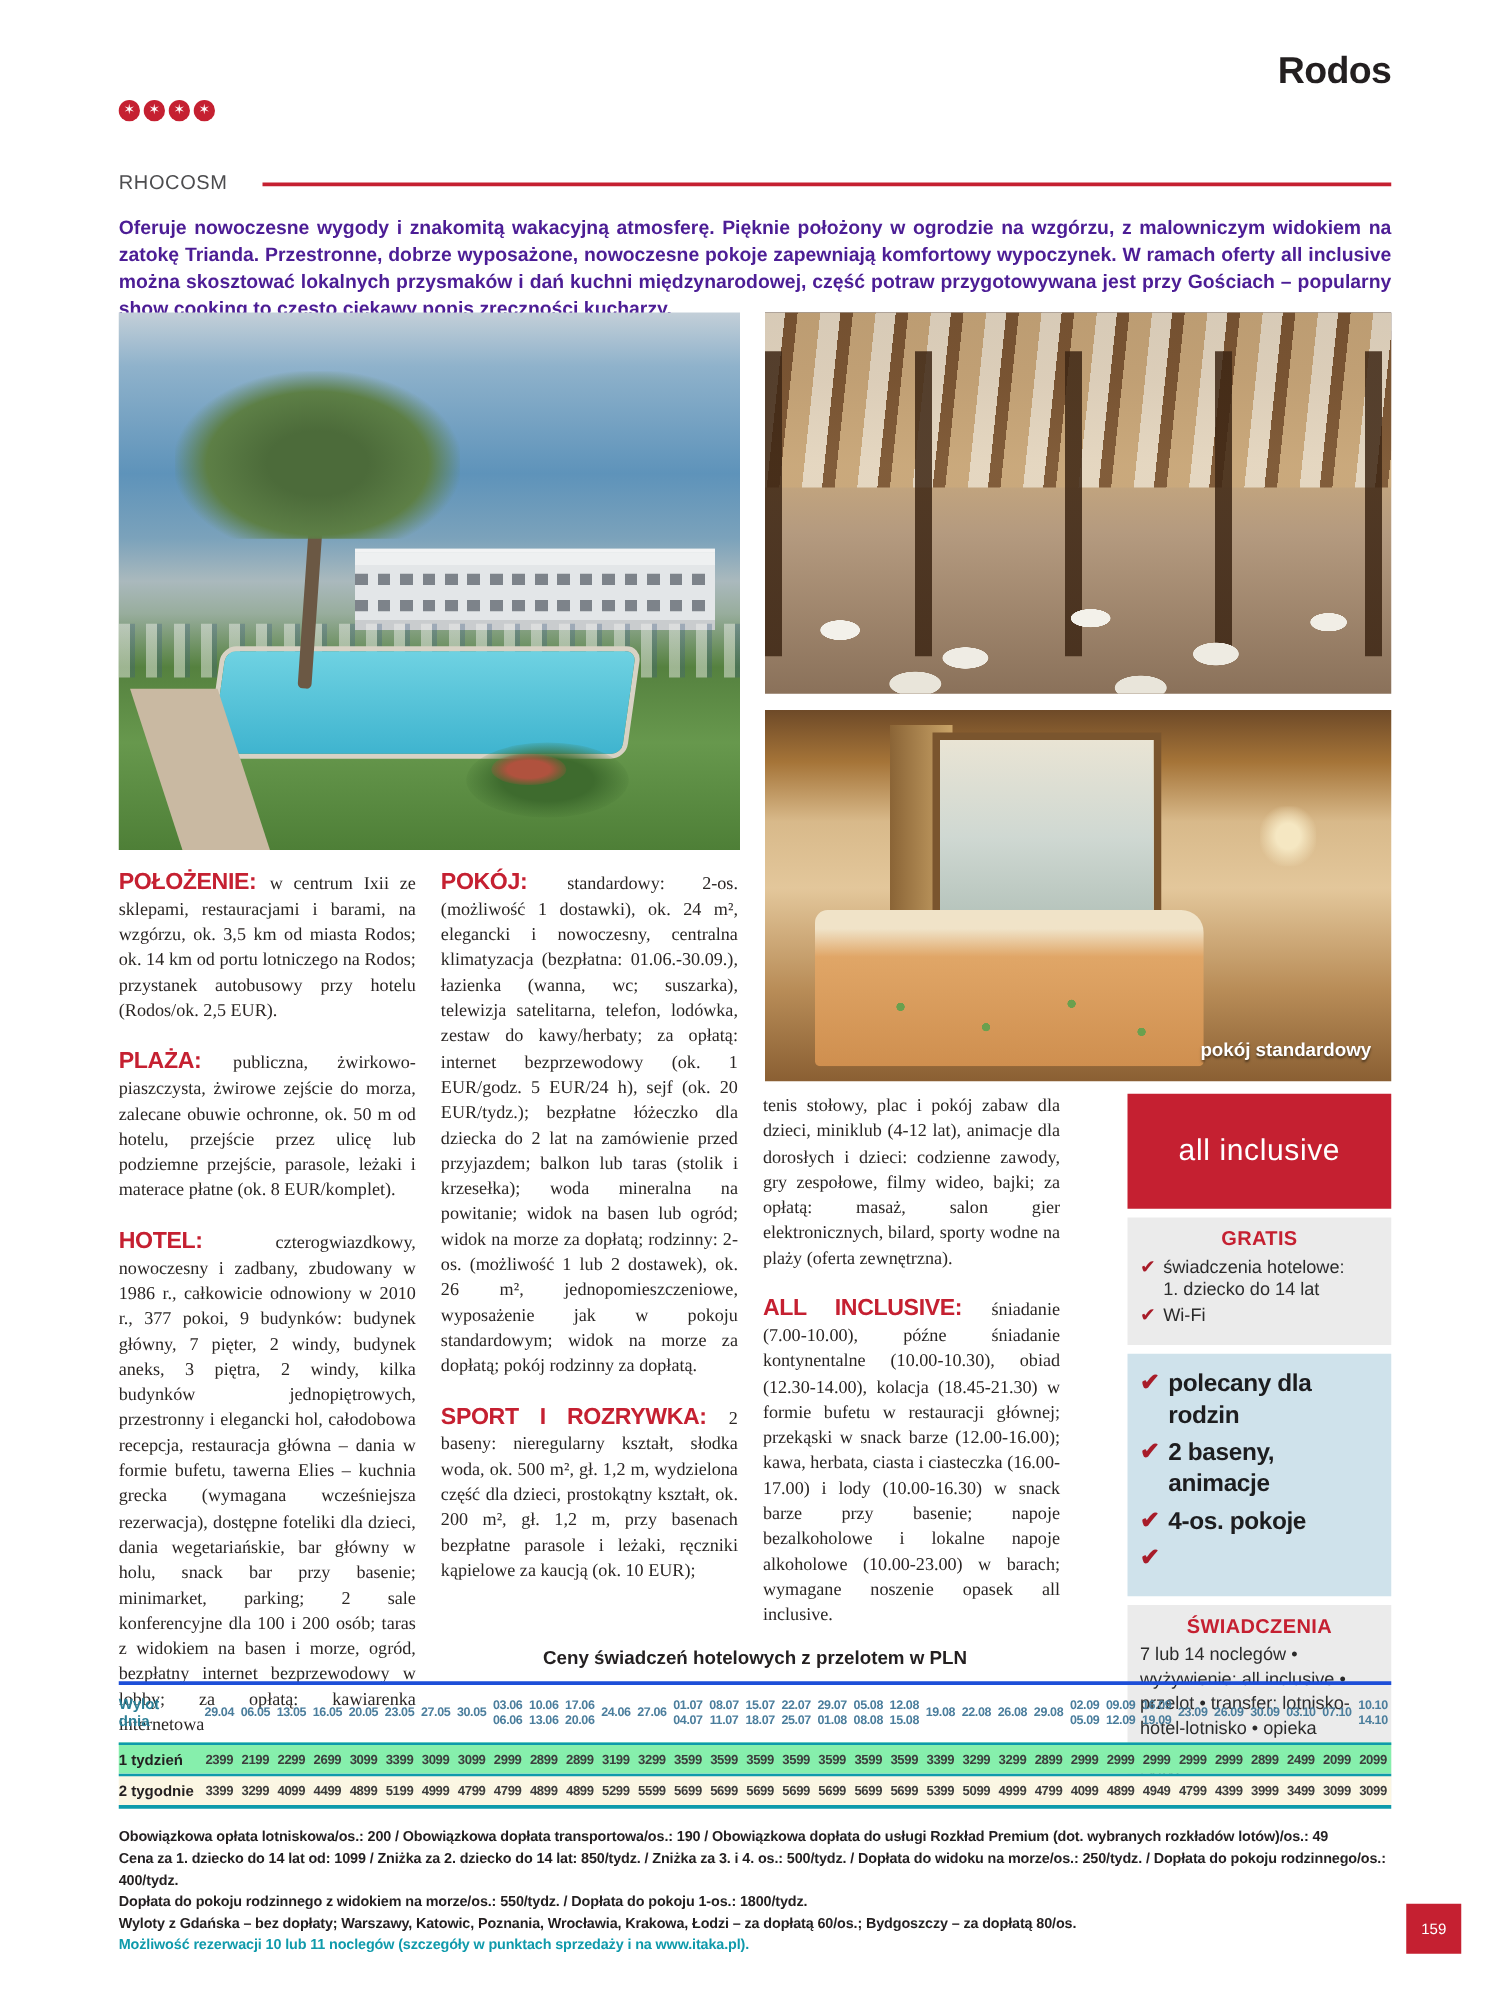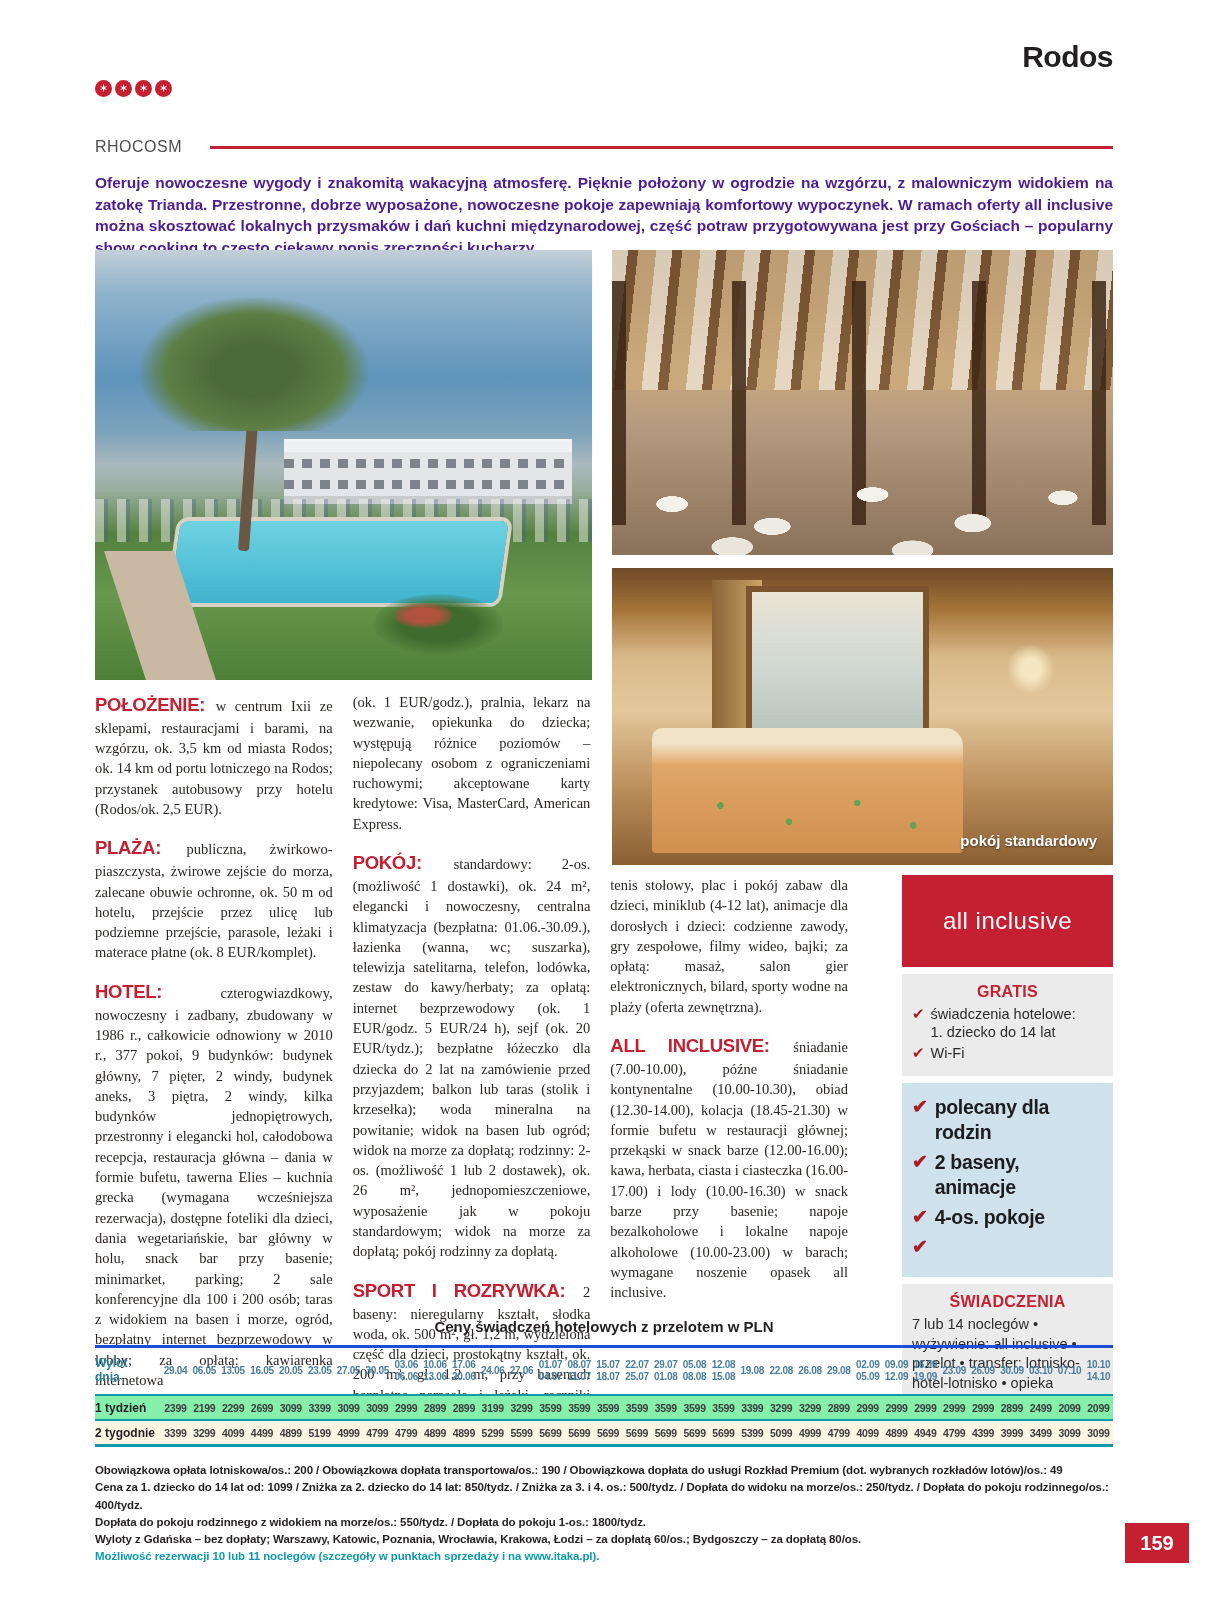--- a/index.html
+++ b/index.html
@@ -94,21 +94,21 @@
   .prow .tcell { font-size:10.5px; font-weight:bold; color:#3c3c3c; letter-spacing:-0.3px; }
   .prow1 { background:#86efac; }
   .prow2 { background:#fbf6e3; }
 
   
   .footnotes { left:95px; top:1462px; width:1018px; }
   .fn { font-size:11.5px; font-weight:bold; line-height:1.5; letter-spacing:-0.1px; }
   .fn-dark { color:#231f20; }
   .fn-teal { color:#0e9aab; }
 
-  .pagebadge { left:1125px; top:1523px; width:64px; height:40px; background:#c52031; color:#fff; font-size:20px; font-weight:bold; display:flex; align-items:center; justify-content:center; }
+  .pagebadge { left:1125px; top:1523px; width:44px; height:40px; background:#c52031; color:#fff; font-size:12px; font-weight:normal; display:flex; align-items:center; justify-content:center; }
 </style>
 </head>
 <body>
 
 <div class="abs region">Rodos</div>
 
 <div class="abs titlewrap">
   <span class="stars">
 
   <span class="star">✶</span>
@@ -157,21 +157,20 @@
   <div class="col">
 
       <p class="block"><span class="sec-h">POŁOŻENIE:</span> <span class="sec-t">w centrum Ixii ze sklepami, restauracjami i barami, na wzgórzu, ok. 3,5 km od miasta Rodos; ok. 14 km od portu lotniczego na Rodos; przystanek autobusowy przy hotelu (Rodos/ok. 2,5 EUR).</span></p>
 
       <p class="block"><span class="sec-h">PLAŻA:</span> <span class="sec-t">publiczna, żwirkowo-piaszczysta, żwirowe zejście do morza, zalecane obuwie ochronne, ok. 50 m od hotelu, przejście przez ulicę lub podziemne przejście, parasole, leżaki i materace płatne (ok. 8 EUR/komplet).</span></p>
 
       <p class="block"><span class="sec-h">HOTEL:</span> <span class="sec-t">czterogwiazdkowy, nowoczesny i zadbany, zbudowany w 1986 r., całkowicie odnowiony w 2010 r., 377 pokoi, 9 budynków: budynek główny, 7 pięter, 2 windy, budynek aneks, 3 piętra, 2 windy, kilka budynków jednopiętrowych, przestronny i elegancki hol, całodobowa recepcja, restauracja główna – dania w formie bufetu, tawerna Elies – kuchnia grecka (wymagana wcześniejsza rezerwacja), dostępne foteliki dla dzieci, dania wegetariańskie, bar główny w holu, snack bar przy basenie; minimarket, parking; 2 sale konferencyjne dla 100 i 200 osób; taras z widokiem na basen i morze, ogród, bezpłatny internet bezprzewodowy w lobby; za opłatą: kawiarenka internetowa</span></p>
     </div>
   <div class="col">
 
-      <p class="block"> <span class="sec-t">(ok. 1 EUR/godz.), pralnia, lekarz na wezwanie, opiekunka do dziecka; występują różnice poziomów – niepolecany osobom z ograniczeniami ruchowymi; akceptowane karty kredytowe: Visa, MasterCard, American Express.</span></p>
 
       <p class="block"><span class="sec-h">POKÓJ:</span> <span class="sec-t">standardowy: 2-os. (możliwość 1 dostawki), ok. 24 m², elegancki i nowoczesny, centralna klimatyzacja (bezpłatna: 01.06.-30.09.), łazienka (wanna, wc; suszarka), telewizja satelitarna, telefon, lodówka, zestaw do kawy/herbaty; za opłatą: internet bezprzewodowy (ok. 1 EUR/godz. 5 EUR/24 h), sejf (ok. 20 EUR/tydz.); bezpłatne łóżeczko dla dziecka do 2 lat na zamówienie przed przyjazdem; balkon lub taras (stolik i krzesełka); woda mineralna na powitanie; widok na basen lub ogród; widok na morze za dopłatą; rodzinny: 2-os. (możliwość 1 lub 2 dostawek), ok. 26 m², jednopomieszczeniowe, wyposażenie jak w pokoju standardowym; widok na morze za dopłatą; pokój rodzinny za dopłatą.</span></p>
 
       <p class="block"><span class="sec-h">SPORT I ROZRYWKA:</span> <span class="sec-t">2 baseny: nieregularny kształt, słodka woda, ok. 500 m², gł. 1,2 m, wydzielona część dla dzieci, prostokątny kształt, ok. 200 m², gł. 1,2 m, przy basenach bezpłatne parasole i leżaki, ręczniki kąpielowe za kaucją (ok. 10 EUR);</span></p>
     </div>
   <div class="col col3pad">
 
       <p class="block"> <span class="sec-t">tenis stołowy, plac i pokój zabaw dla dzieci, miniklub (4-12 lat), animacje dla dorosłych i dzieci: codzienne zawody, gry zespołowe, filmy wideo, bajki; za opłatą: masaż, salon gier elektronicznych, bilard, sporty wodne na plaży (oferta zewnętrzna).</span></p>
 
       <p class="block"><span class="sec-h">ALL INCLUSIVE:</span> <span class="sec-t">śniadanie (7.00-10.00), późne śniadanie kontynentalne (10.00-10.30), obiad (12.30-14.00), kolacja (18.45-21.30) w formie bufetu w restauracji głównej; przekąski w snack barze (12.00-16.00); kawa, herbata, ciasta i ciasteczka (16.00-17.00) i lody (10.00-16.30) w snack barze przy basenie; napoje bezalkoholowe i lokalne napoje alkoholowe (10.00-23.00) w barach; wymagane noszenie opasek all inclusive.</span></p>

